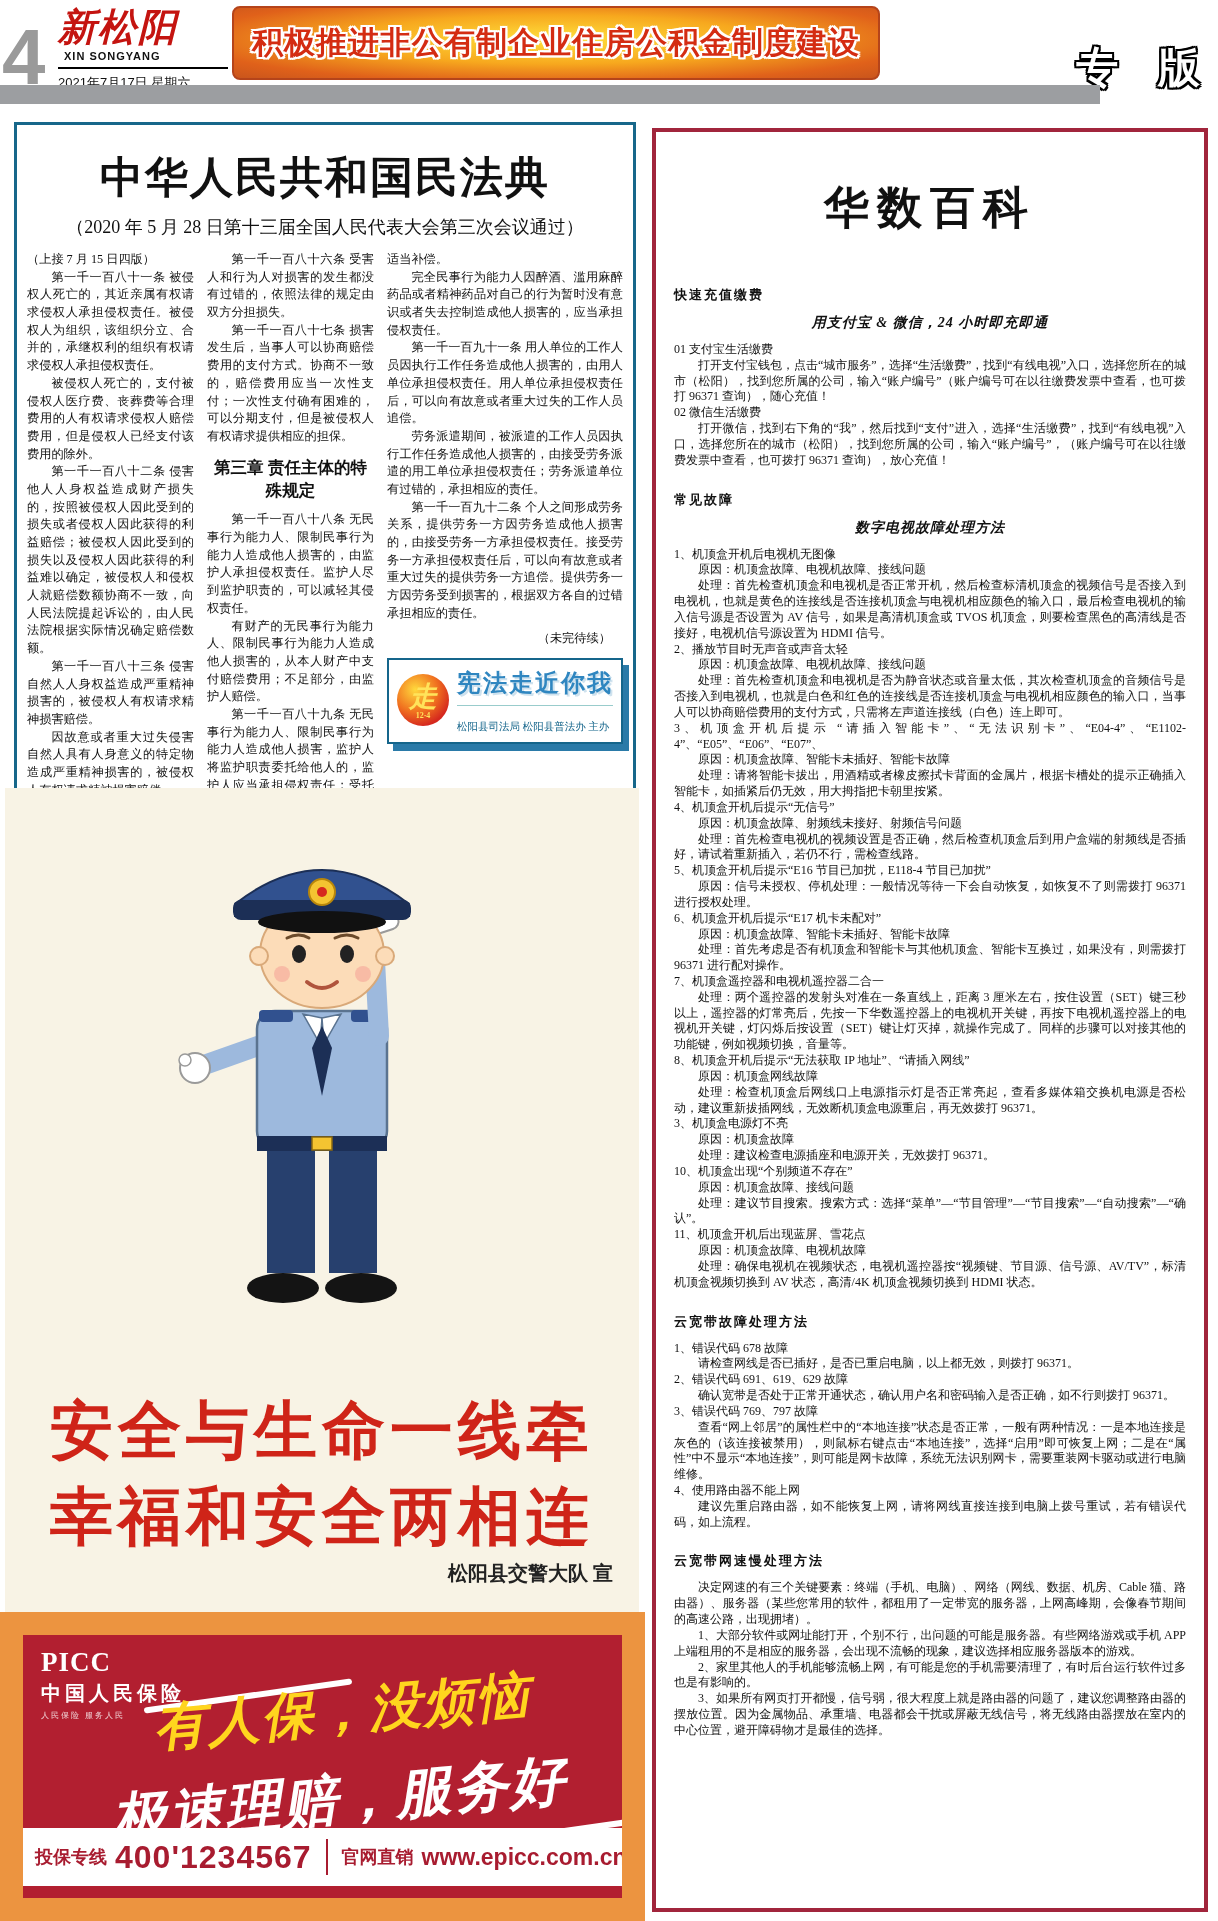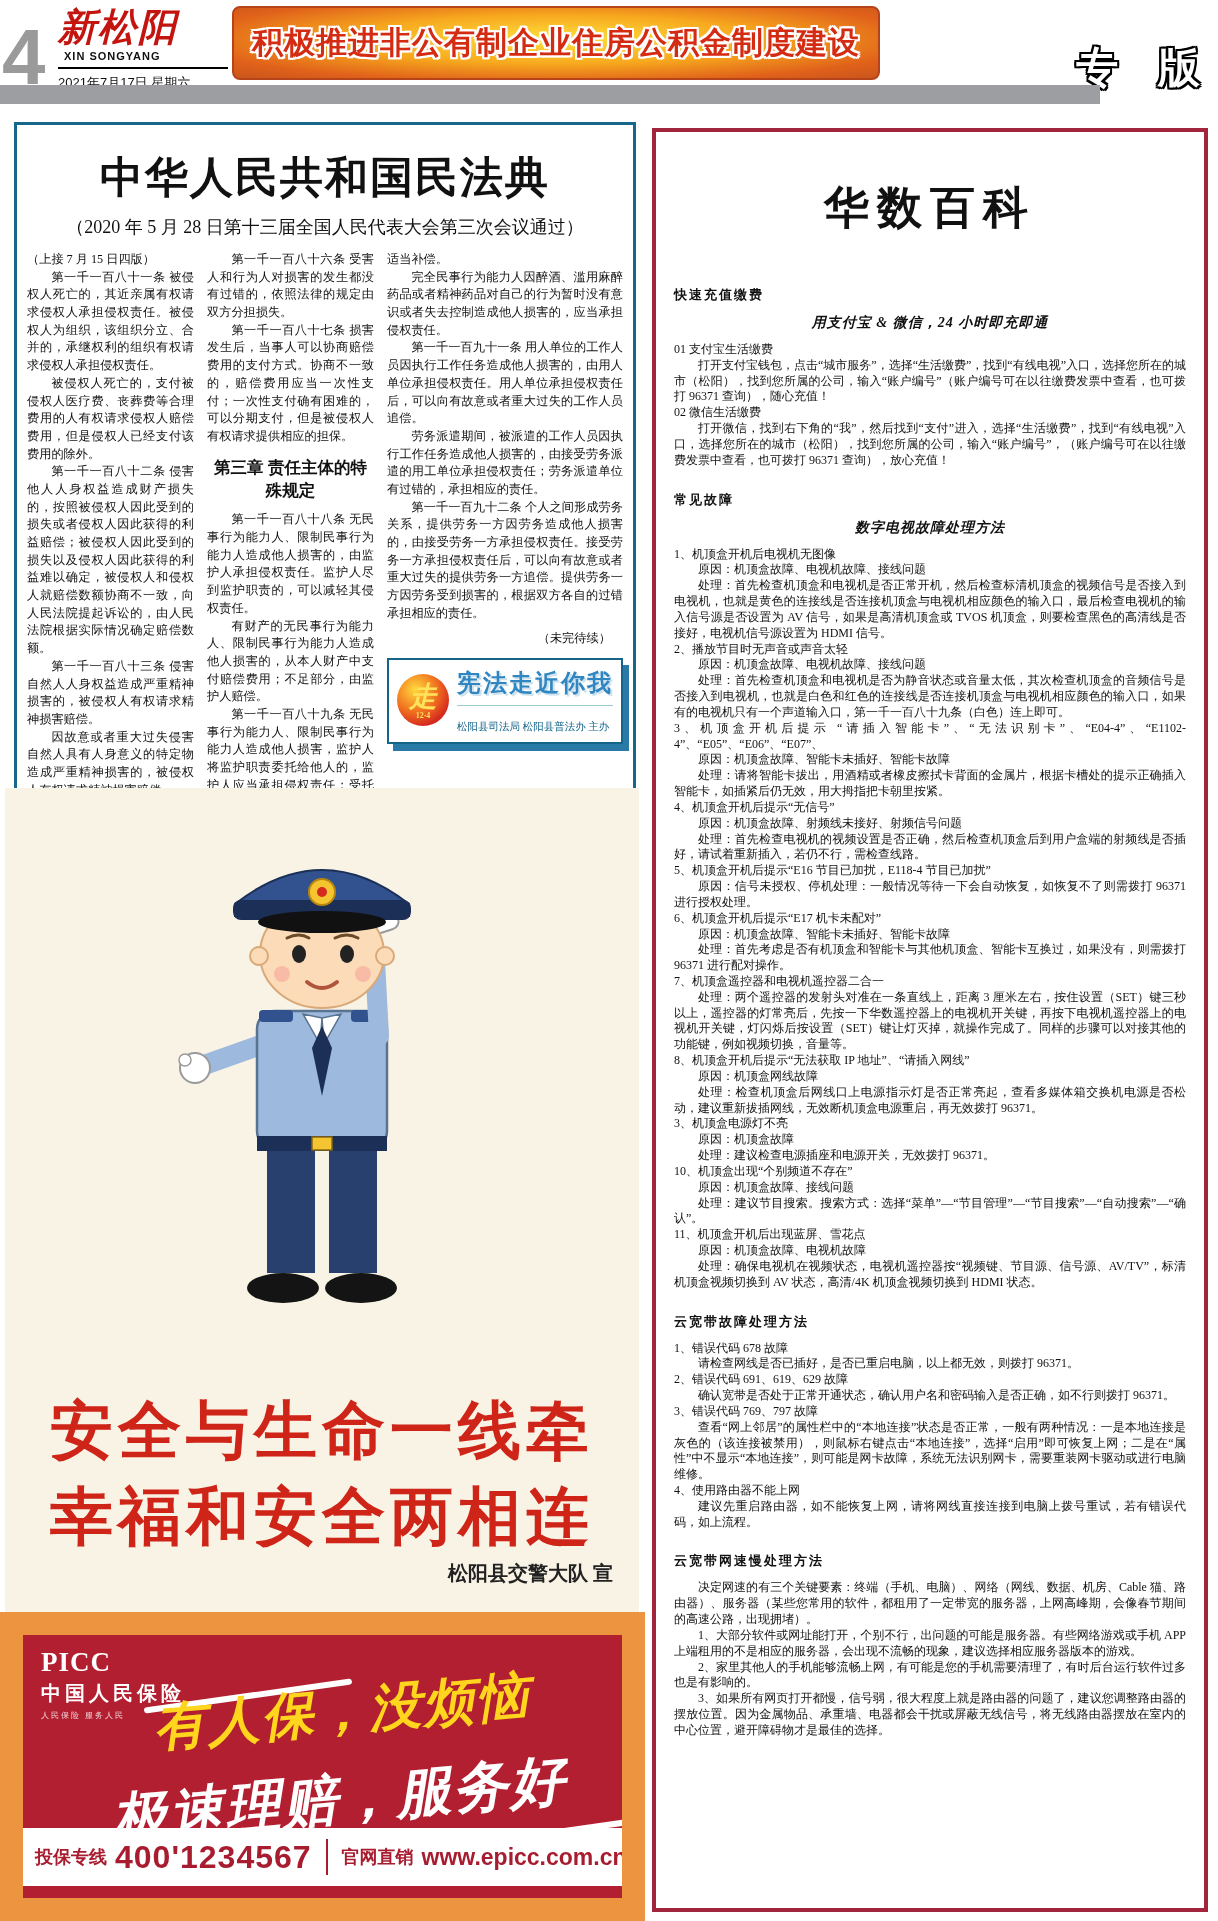--- a/index.html
+++ b/index.html
@@ -248,21 +248,21 @@
         <p class="hs-para" data-interactable="false">打开支付宝钱包，点击“城市服务”，选择“生活缴费”，找到“有线电视”入口，选择您所在的城市（松阳），找到您所属的公司，输入“账户编号”（账户编号可在以往缴费发票中查看，也可拨打 96371 查询），随心充值！</p>
         <p class="hs-item" data-interactable="false">02 微信生活缴费</p>
         <p class="hs-para" data-interactable="false">打开微信，找到右下角的“我”，然后找到“支付”进入，选择“生活缴费”，找到“有线电视”入口，选择您所在的城市（松阳），找到您所属的公司，输入“账户编号”，（账户编号可在以往缴费发票中查看，也可拨打 96371 查询），放心充值！</p>
         <p class="hs-section" data-interactable="false">常见故障</p>
         <p class="hs-script" data-interactable="false">数字电视故障处理方法</p>
         <p class="hs-item" data-interactable="false">1、机顶盒开机后电视机无图像</p>
         <p class="hs-para" data-interactable="false">原因：机顶盒故障、电视机故障、接线问题</p>
         <p class="hs-para" data-interactable="false">处理：首先检查机顶盒和电视机是否正常开机，然后检查标清机顶盒的视频信号是否接入到电视机，也就是黄色的连接线是否连接机顶盒与电视机相应颜色的输入口，最后检查电视机的输入信号源是否设置为 AV 信号，如果是高清机顶盒或 TVOS 机顶盒，则要检查黑色的高清线是否接好，电视机信号源设置为 HDMI 信号。</p>
         <p class="hs-item" data-interactable="false">2、播放节目时无声音或声音太轻</p>
         <p class="hs-para" data-interactable="false">原因：机顶盒故障、电视机故障、接线问题</p>
-        <p class="hs-para" data-interactable="false">处理：首先检查机顶盒和电视机是否为静音状态或音量太低，其次检查机顶盒的音频信号是否接入到电视机，也就是白色和红色的连接线是否连接机顶盒与电视机相应颜色的输入口，如果有的电视机只有一个声道输入口，第一千一百八十九条（白色）连上即可。</p>
+        <p class="hs-para" data-interactable="false">处理：首先检查机顶盒和电视机是否为静音状态或音量太低，其次检查机顶盒的音频信号是否接入到电视机，也就是白色和红色的连接线是否连接机顶盒与电视机相应颜色的输入口，当事人可以协商赔偿费用的支付方式，只需将左声道连接线（白色）连上即可。</p>
         <p class="hs-item" data-interactable="false">3、机顶盒开机后提示 “请插入智能卡”、“无法识别卡”、“E04-4”、“E1102-4”、“E05”、“E06”、“E07”、</p>
         <p class="hs-para" data-interactable="false">原因：机顶盒故障、智能卡未插好、智能卡故障</p>
         <p class="hs-para" data-interactable="false">处理：请将智能卡拔出，用酒精或者橡皮擦拭卡背面的金属片，根据卡槽处的提示正确插入智能卡，如插紧后仍无效，用大拇指把卡朝里按紧。</p>
         <p class="hs-item" data-interactable="false">4、机顶盒开机后提示“无信号”</p>
         <p class="hs-para" data-interactable="false">原因：机顶盒故障、射频线未接好、射频信号问题</p>
         <p class="hs-para" data-interactable="false">处理：首先检查电视机的视频设置是否正确，然后检查机顶盒后到用户盒端的射频线是否插好，请试着重新插入，若仍不行，需检查线路。</p>
         <p class="hs-item" data-interactable="false">5、机顶盒开机后提示“E16 节目已加扰，E118-4 节目已加扰”</p>
         <p class="hs-para" data-interactable="false">原因：信号未授权、停机处理：一般情况等待一下会自动恢复，如恢复不了则需拨打 96371 进行授权处理。</p>
         <p class="hs-item" data-interactable="false">6、机顶盒开机后提示“E17 机卡未配对”</p>
         <p class="hs-para" data-interactable="false">原因：机顶盒故障、智能卡未插好、智能卡故障</p>

